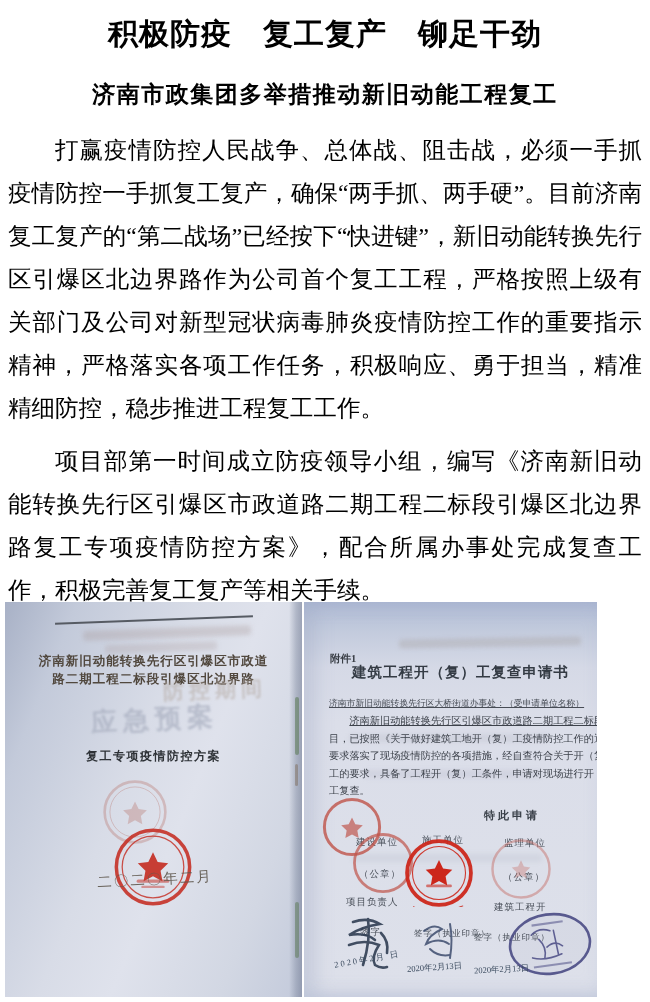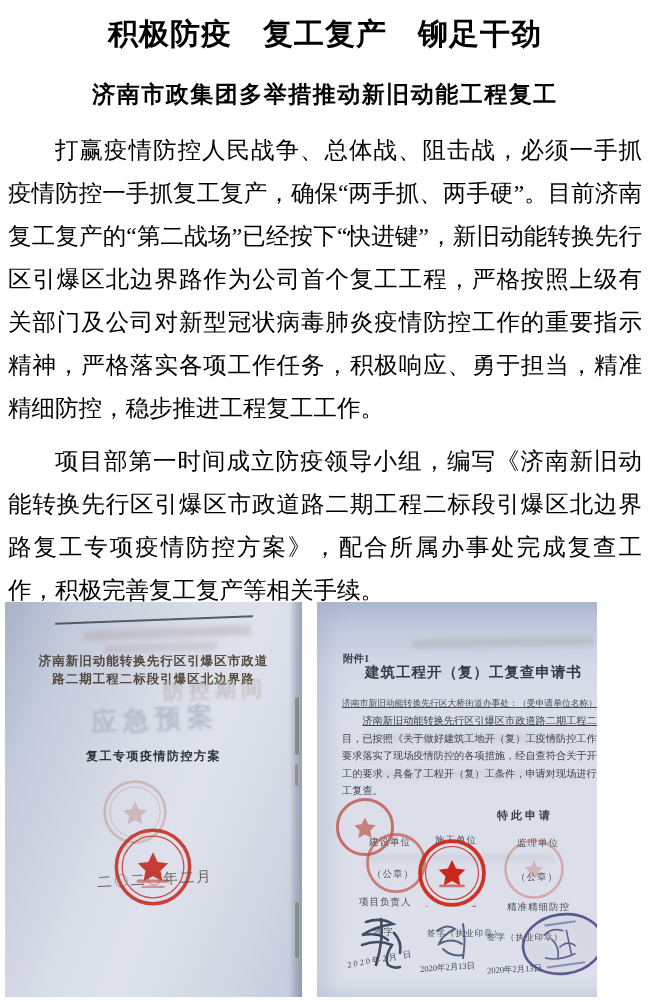--- a/index.html
+++ b/index.html
@@ -14,21 +14,21 @@
   .art-subtitle{margin:16px;padding-top:5px;text-align:center;font-weight:bold;
     font-size:23px;line-height:36px;letter-spacing:1.5px;}
   .art-para{margin:10px 8px 0 8px;font-size:23.5px;line-height:43px;
     text-align:justify;text-justify:inter-character;text-indent:2em;}
   .art-para:first-of-type{margin-top:1px;}
 
   
   .photo{position:absolute;left:5px;top:597px;width:592px;height:395px;overflow:hidden;}
   .photo-left{position:absolute;left:0;top:0;width:297px;height:395px;
     background:linear-gradient(112deg,#a8b1c6 0%,#c3cada 16%,#d8dce7 42%,#dfe2ec 58%,#d2d7e3 82%,#c3cadb 100%);}
-  .photo-right{position:absolute;left:312px;top:0;width:313px;height:395px;
+  .photo-right{position:absolute;left:299px;top:0;width:313px;height:395px;
     background:linear-gradient(180deg,#b1bcd6 0px,#c3cbdd 30px,#d5d9e6 65px,#dbdee9 120px,#dde0ea 100%);
     box-shadow:inset -12px 0 20px rgba(148,163,198,.35), inset 14px 0 16px rgba(160,170,195,.30);}
 
   .cover-rule{position:absolute;left:50px;top:17px;width:198px;height:2px;
     background:#565b63;transform:rotate(-2.1deg);}
   .ghostbar{position:absolute;border-radius:3px;filter:blur(2.2px);}
   .cover-proj{position:absolute;left:0;width:100%;text-align:center;font-weight:bold;
     font-size:12.5px;color:#51483e;letter-spacing:1px;filter:blur(.3px);}
   .wm{position:absolute;font-weight:bold;white-space:nowrap;}
   .cover-title{position:absolute;left:0;top:146px;width:100%;text-align:center;
@@ -137,21 +137,21 @@
       </div>
 
       <div class="hereby">特此申请</div>
 
       <div class="flabel" style="left:52px;top:234px;">建设单位</div>
       <div class="flabel" style="left:118px;top:232px;">施工单位</div>
       <div class="flabel" style="left:200px;top:235px;">监理单位</div>
       <div class="flabel" style="left:55px;top:266px;">（公章）</div>
       <div class="flabel" style="left:199px;top:269px;">（公章）</div>
       <div class="flabel" style="left:42px;top:294px;text-align:center;">项目负责人</div>
-      <div class="flabel" style="left:190px;top:299px;">精准精细防控</div>
+      <div class="flabel" style="left:190px;top:299px;">建筑工程开</div>
       <div class="flabel" style="left:56px;top:324px;">签字</div>
       <div class="flabel" style="left:110px;top:326px;font-size:8.5px;">签字（执业印章）</div>
       <div class="flabel" style="left:170px;top:330px;font-size:8.5px;">签字（执业印章）</div>
 
       <div class="rstamp" style="left:18px;top:195px;width:60px;height:60px;opacity:.8;">
         <svg viewBox="0 0 100 100">
           <defs>
               <path id="arcA" d="M 50 83 A 33 33 0 1 1 49.97 83" fill="none"></path>
             </defs>
           <circle cx="50" cy="50" r="46" fill="none" stroke="#c0544a" stroke-width="5"></circle>

